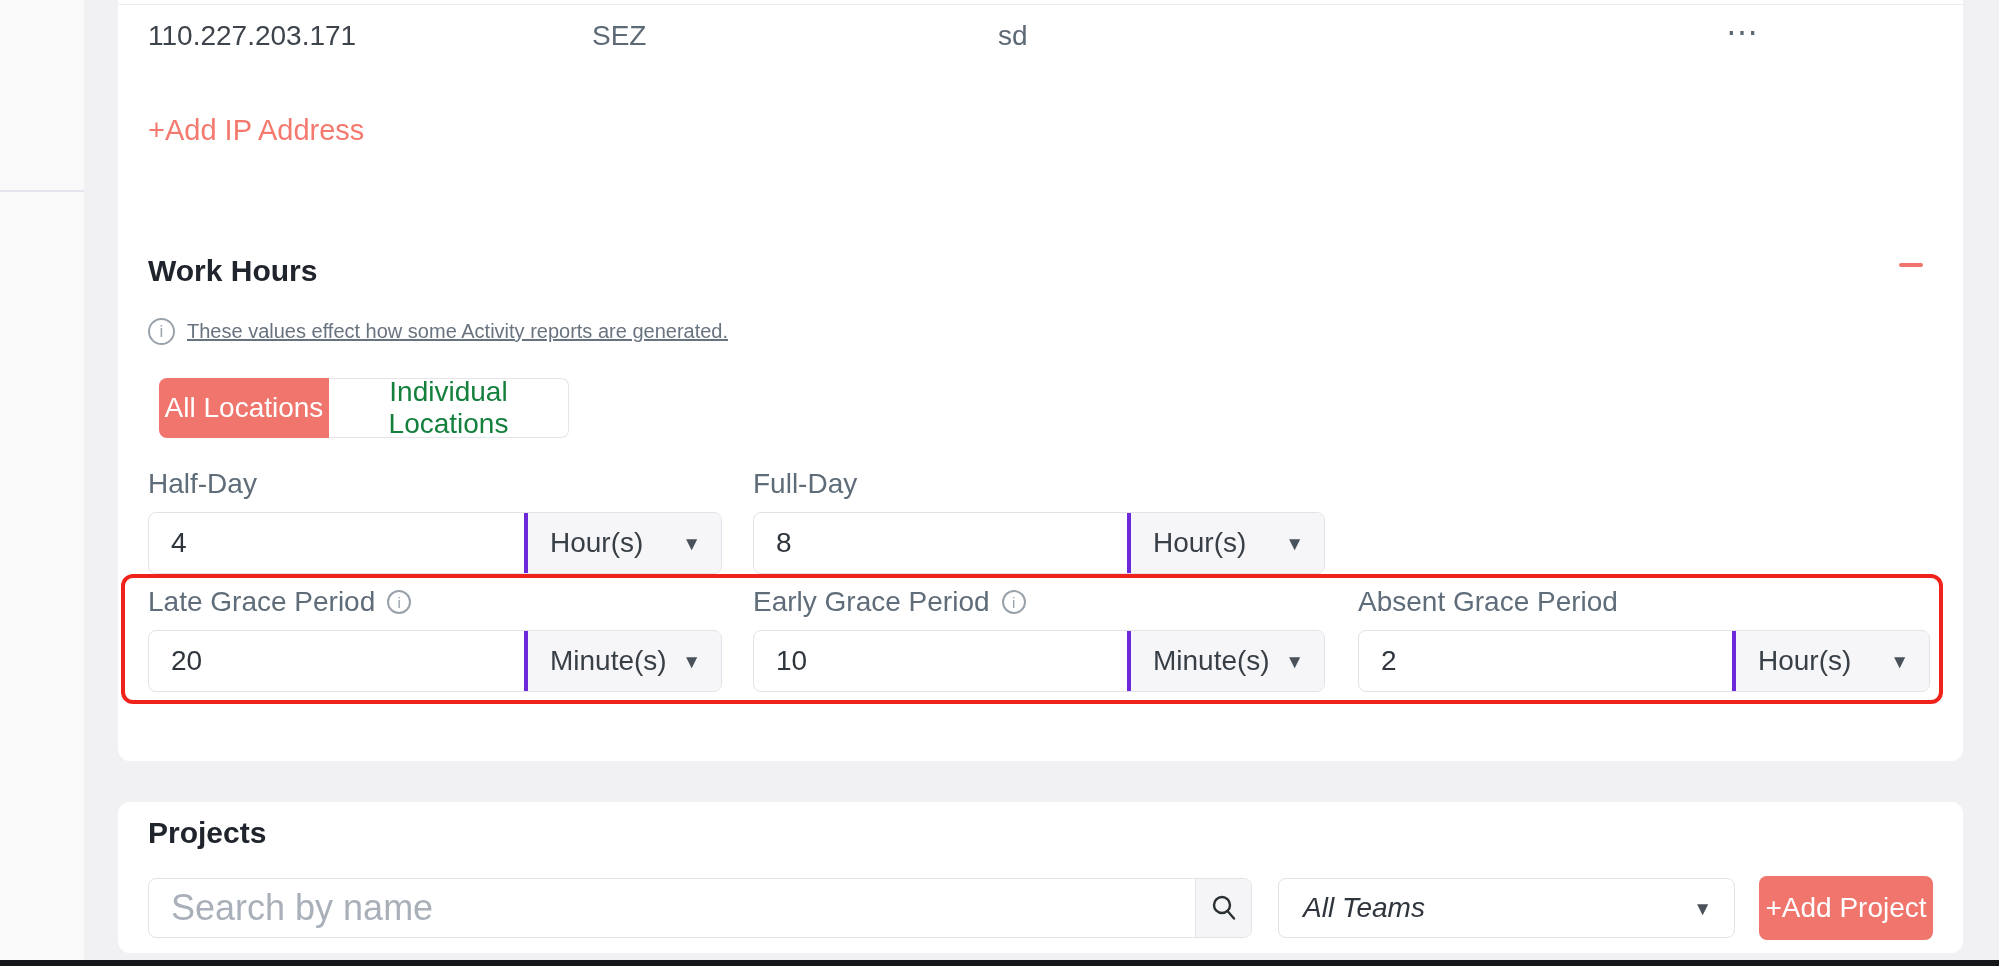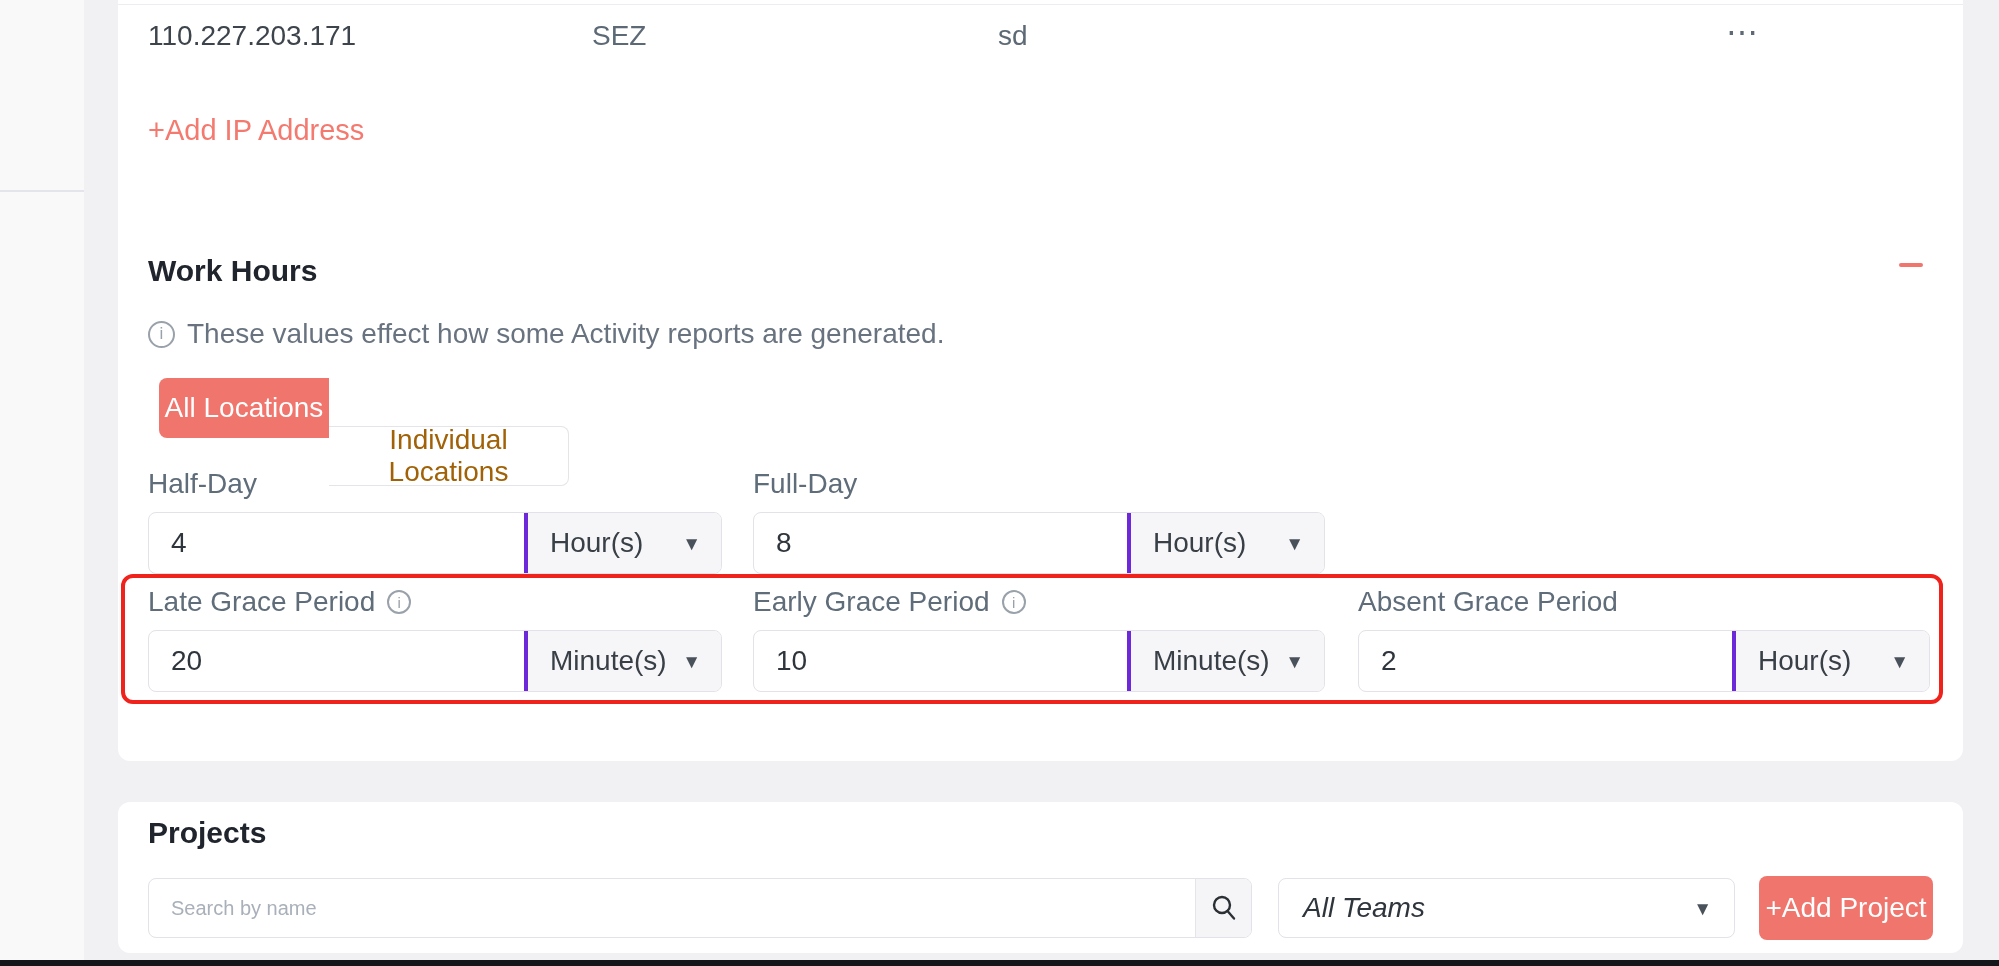--- a/index.html
+++ b/index.html
@@ -35,29 +35,29 @@
   .wh-title { top:36px; }
   .collapse-btn { position:absolute; right:40px; top:42px; width:24px; height:10px;
                   background:none; border:none; cursor:pointer; }
   .collapse-btn .bar { display:block; width:24px; height:4px; background:#f0756c; border-radius:2px; }
 
   .info-row { position:absolute; left:30px; top:100px; display:flex; align-items:center; gap:12px; }
   .info-icon { width:27px; height:27px; border:2px solid #99a1aa; border-radius:50%;
                display:inline-flex; align-items:center; justify-content:center;
                font-size:17px; color:#99a1aa; flex:0 0 auto; }
   .info-icon.small { width:24px; height:24px; font-size:15px; }
-  .info-text { font-size:28px; color:#68737f; }
+  .info-text { font-size:20px; color:#68737f;text-decoration:underline; }
 
   .tabs { position:absolute; left:30px; top:160px; height:60px; display:flex;padding-left:11px; }
   .tab { height:60px; display:flex; align-items:center; justify-content:center;
          font-size:28px; cursor:pointer; border:none; background:#fff;
          font-family:"Liberation Sans", sans-serif; }
   .tab.active { width:170px; background:#f0756c; color:#ffffff; border-radius:8px 0 0 8px; }
-  .tab.inactive { width:240px; color:#a16207; border:1px solid #e4e4e9; border-left:none;
-                  border-radius:0 8px 8px 0;margin-top:48px; }
+  .tab.inactive { width:240px; color:#15803d; border:1px solid #e4e4e9; border-left:none;
+                  border-radius:0 8px 8px 0; }
 
   .field-label { position:absolute; font-size:28px; color:#5f6c79; display:flex;
                  align-items:center; gap:12px; }
   .lbl-r1 { top:250px; }
   .lbl-r2 { top:368px; }
   .col1 { left:30px; } .col2 { left:635px; } .col3 { left:1240px; }
 
   .input-group { position:absolute; display:flex; height:62px; border:1px solid #e2e2e8;
                  border-radius:8px; background:#fff; overflow:hidden; }
   .ig-r1 { top:294px; } .ig-r2 { top:412px; }
@@ -72,21 +72,21 @@
 
   .annotation { position:absolute; left:3px; top:356px; width:1822px; height:130px;
                 border:4px solid #ef221c; border-radius:12px; pointer-events:none; }
 
   
   .pr-title { top:14px; }
   .search-group { position:absolute; left:30px; top:76px; width:1104px; height:60px;
                   display:flex; border:1px solid #e2e2e8; border-radius:8px; overflow:hidden;
                   background:#fff; }
   .search-group input { flex:1; min-width:0; border:none; outline:none; padding:0 20px 0 22px;
-                        font-size:20px; color:#2f353c; background:transparent;
+                        font-size:36px; color:#2f353c; background:transparent;
                         font-family:"Liberation Sans", sans-serif; }
   .search-group input::placeholder { color:#a9b0ba; }
   .search-btn { flex:0 0 56px; background:#f5f5f7; border:none; border-left:1px solid #e4e4e9;
                 display:flex; align-items:center; justify-content:center; cursor:pointer; }
 
   .team-select { position:absolute; left:1160px; top:76px; width:457px; height:60px;
                  border:1px solid #e2e2e8; border-radius:8px; background:#fff;
                  display:flex; align-items:center; justify-content:space-between;
                  padding:0 22px 0 24px; font-size:28px; color:#2f353c; cursor:pointer;font-style:italic; }
 

